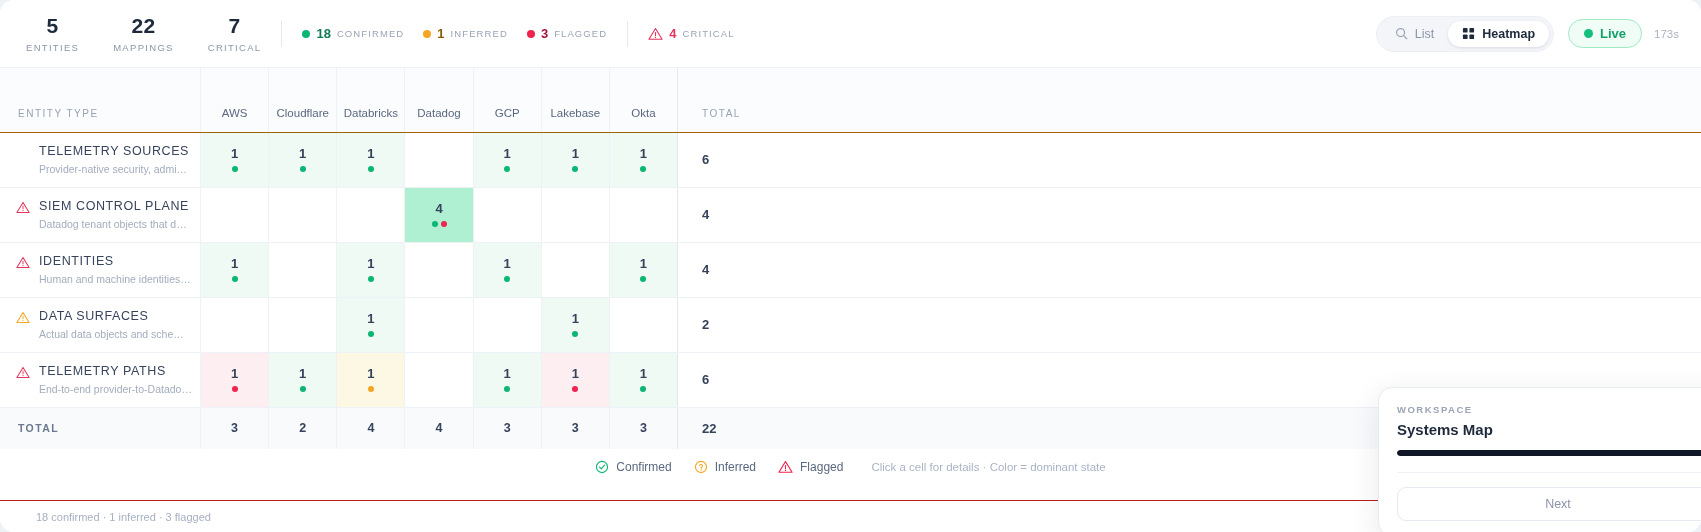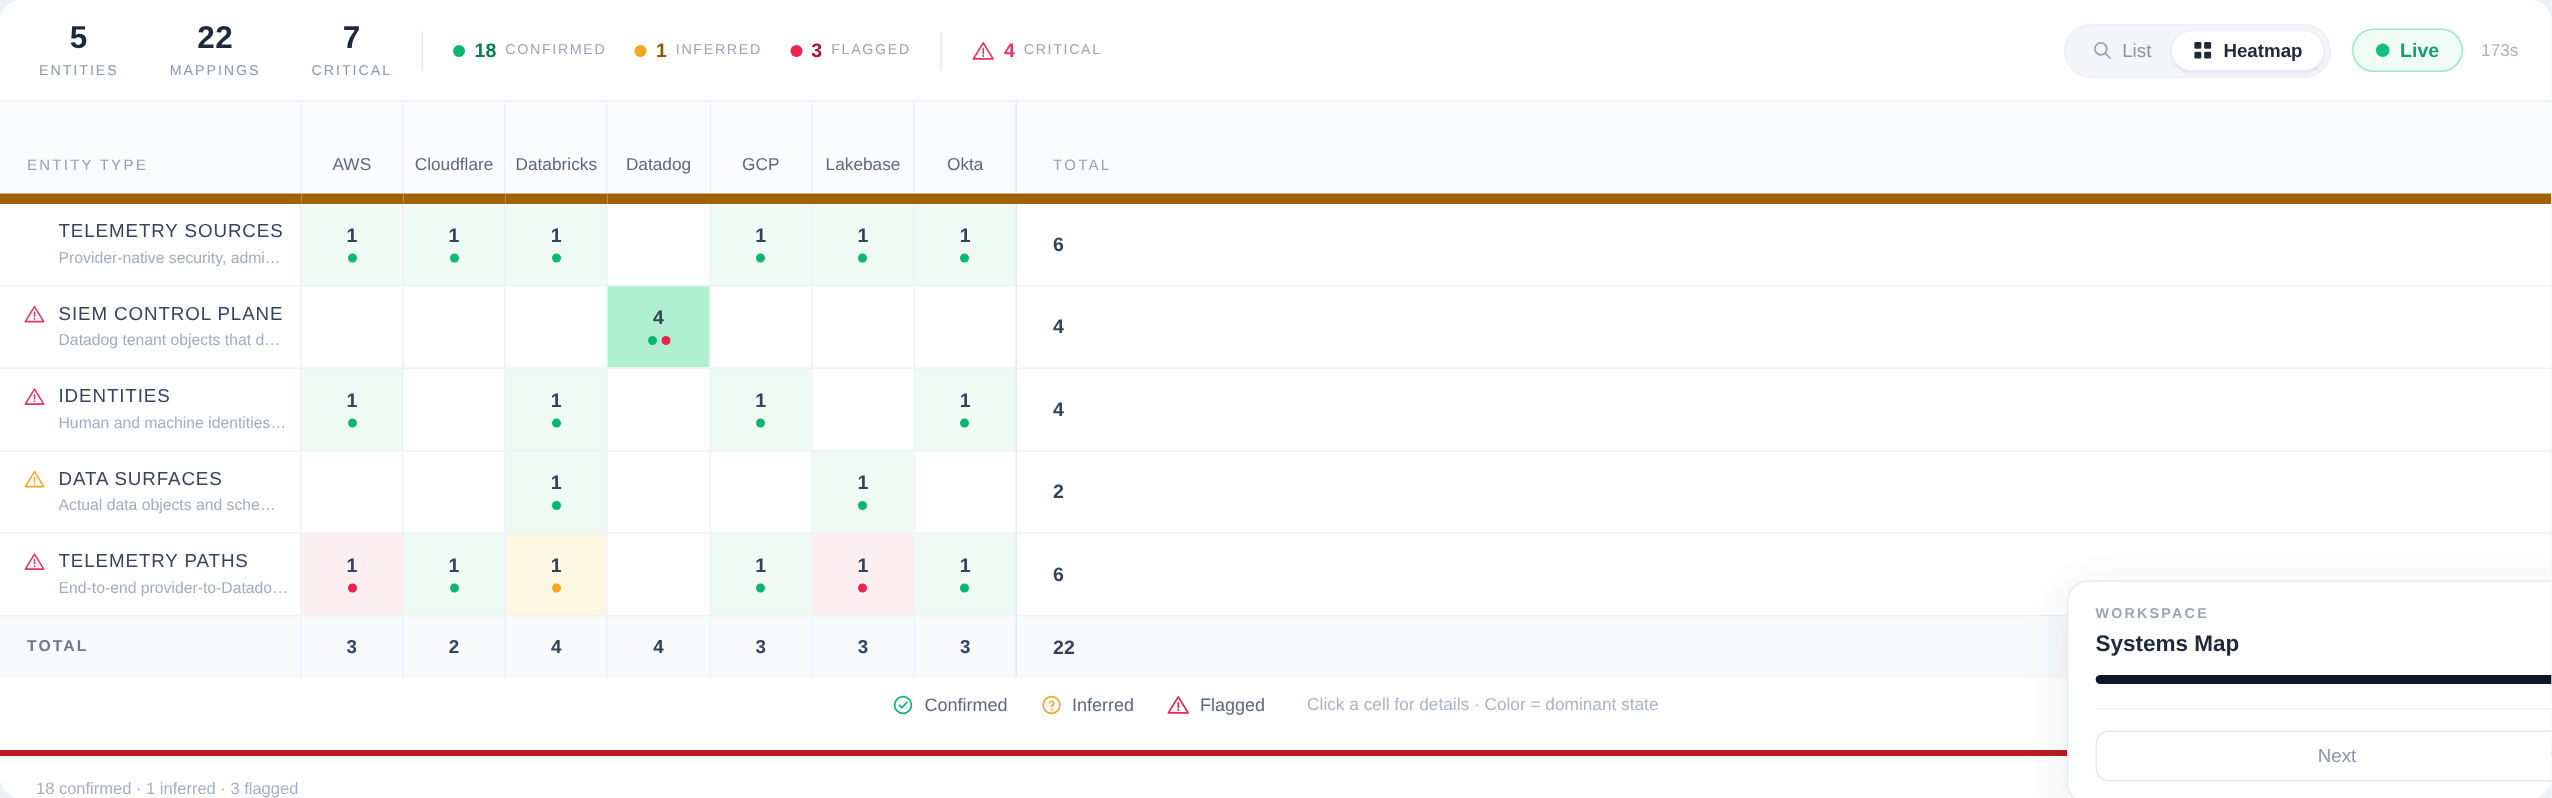--- a/index.html
+++ b/index.html
@@ -66,21 +66,21 @@
   .timer { font-size: 11.5px; color: #aab3c4; margin-left: 12px; }
 
   
   .tbl { width: 100%; border-collapse: collapse; table-layout: fixed; }
   .tbl col.c-ent { width: 200px; }
   .tbl col.c-prov { width: 68px; }
   .tbl col.c-tot { width: 1021px; }
 
   thead th {
     height: 64px; vertical-align: bottom;
-    background: #fbfcfe; border-bottom: 7px solid #a16207;
+    background: #fbfcfe; border-bottom: 1px solid #a16207;
     padding-bottom: 13px; font-weight: 400;
   }
   th.h-ent { text-align: left; padding-left: 18px; font-size: 10px; letter-spacing: 1.5px; color: #98a2b4; }
   th.h-prov { font-size: 11.5px; color: #5b6880; border-left: 1px solid #eef1f6; }
   th.h-tot { text-align: left; padding-left: 24px; font-size: 10px; letter-spacing: 1.5px; color: #98a2b4; border-left: 1px solid #e3e8f0; }
 
   tbody td { border-bottom: 1px solid #eef1f6; }
   td.ent { padding: 10px 8px 11px 16px; vertical-align: middle; }
   .ent-in { display: flex; align-items: flex-start; gap: 9px; }
   .ent-tx { min-width: 0; }
@@ -109,22 +109,22 @@
   .legend {
     display: flex; align-items: center; justify-content: center; gap: 22px;
     height: 36px; background: #fff;
   }
   .lg { display: flex; align-items: center; gap: 7px; font-size: 12px; color: #5b6880; }
   .lg-hint { font-size: 11.5px; color: #aab4c6; margin-left: 6px; }
 
   
   .footer {
     position: absolute; left: 0; right: 0; bottom: 0; height: 32px;
-    display: flex; align-items: flex-end; padding: 0 24px;
-    border-top: 4px solid #b91c1c; background: #fff;
+    display: flex; align-items: center; padding: 0 36px;
+    border-top: 1px solid #b91c1c; background: #fff;
   }
   .f-left { font-size: 11px; color: #a7b0c2; }
   .f-mid { position: absolute; left: 0; right: 0; text-align: center;
            font-size: 11px; color: #b3bccd; pointer-events: none;
            white-space: nowrap; overflow: hidden; padding: 0 200px; }
 
   
   .panel {
     position: absolute; left: 1378px; top: 387px;
     width: 360px; background: #fff;

